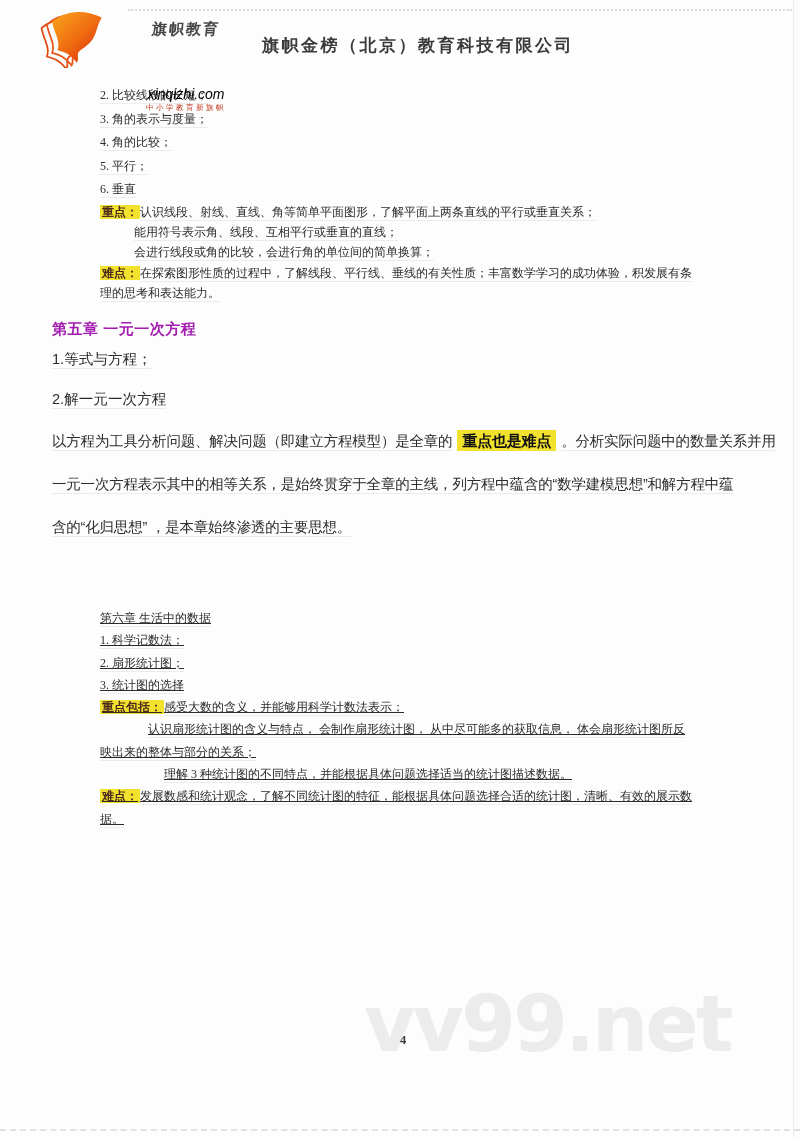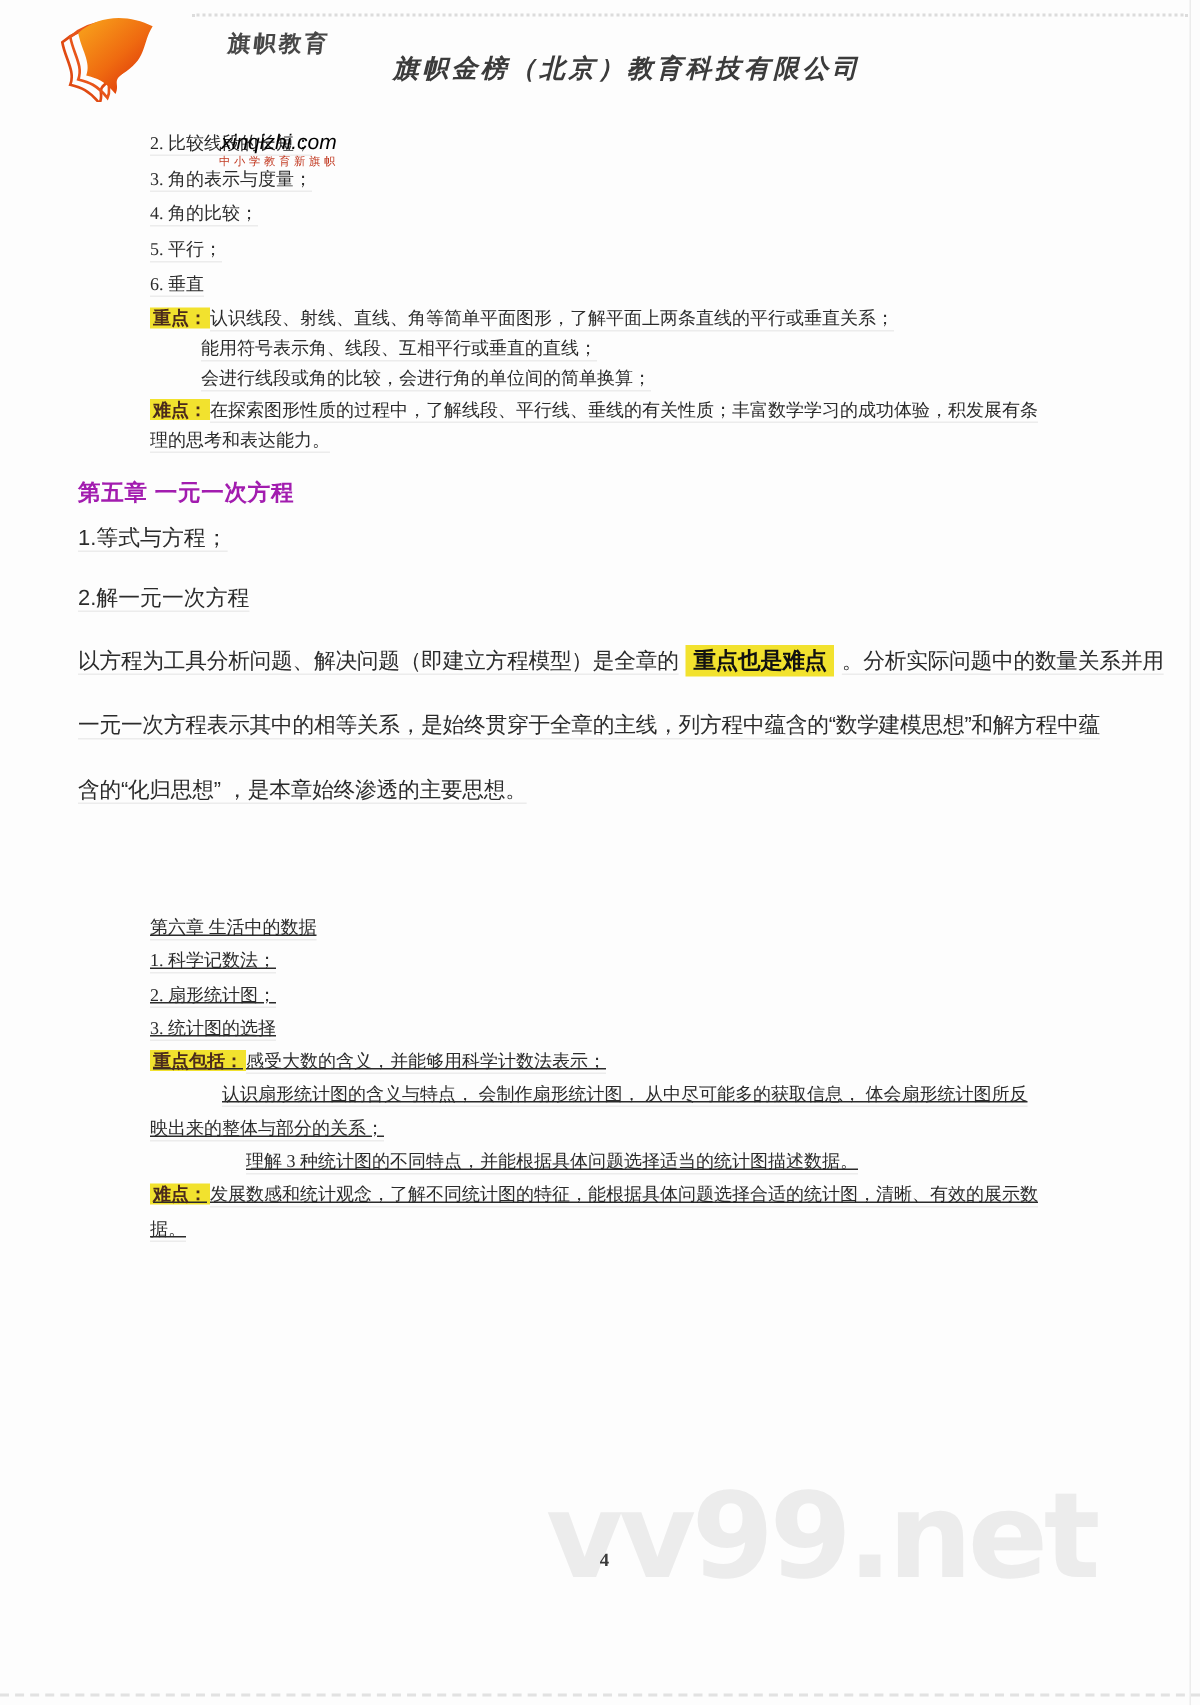--- a/index.html
+++ b/index.html
@@ -14,21 +14,21 @@
   .rule-bottom{position:absolute;top:1129px;left:0;right:0;border-top:2px dashed #e2e2e2;}
 
   
   .header{position:absolute;top:0;left:0;right:0;height:82px;z-index:2;}
   .flag{position:absolute;left:28px;top:6px;width:82px;height:62px;}
   .logo-text{position:absolute;left:126px;top:20px;width:120px;text-align:center;
     font-family:"Liberation Sans","DejaVu Sans",sans-serif;}
   .logo-brand{font-size:15px;font-weight:bold;color:#474747;letter-spacing:2px;transform:skewX(-6deg);}
   .logo-domain{font-size:14px;font-weight:normal;font-style:italic;color:#000000;line-height:14px;margin-top:48px;}
   .logo-slogan{font-size:7.5px;color:#c23a22;letter-spacing:2.5px;margin-top:2px;}
-  .company{position:absolute;left:262px;top:37px;font-family:"Liberation Sans","DejaVu Sans",sans-serif;font-style:italic;}
+  .company{position:absolute;left:262px;top:37px;font-family:"Liberation Sans","DejaVu Sans",sans-serif;}
   .company-cn{font-size:17px;font-weight:bold;color:#3b3b3b;letter-spacing:2.5px;line-height:18px;}
   .company-en{font-size:15.5px;color:#3d3d3d;line-height:17px;letter-spacing:0.2px;}
 
   
   .content{position:absolute;top:84px;left:52px;right:44px;z-index:1;}
   .line{line-height:23.6px;font-size:12px;white-space:nowrap;margin-left:48px;}
   .tight .line{line-height:20.2px;}
   .ul{text-decoration:underline;text-decoration-color:#ececec;text-underline-offset:4px;}
   .ind{padding-left:34px;}
   .ind2{padding-left:48px;}

